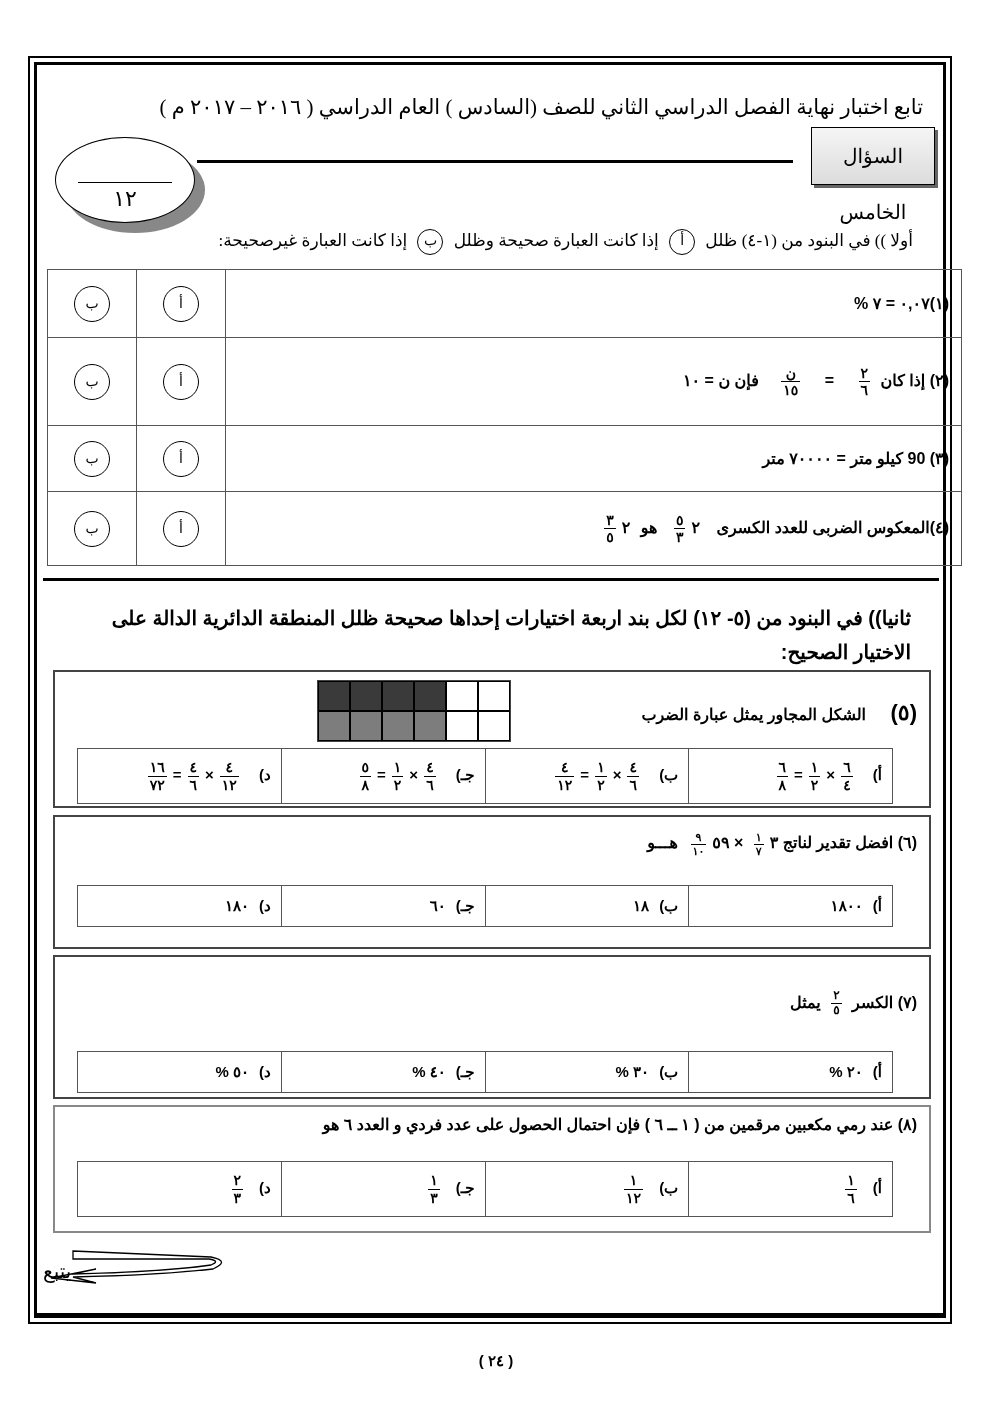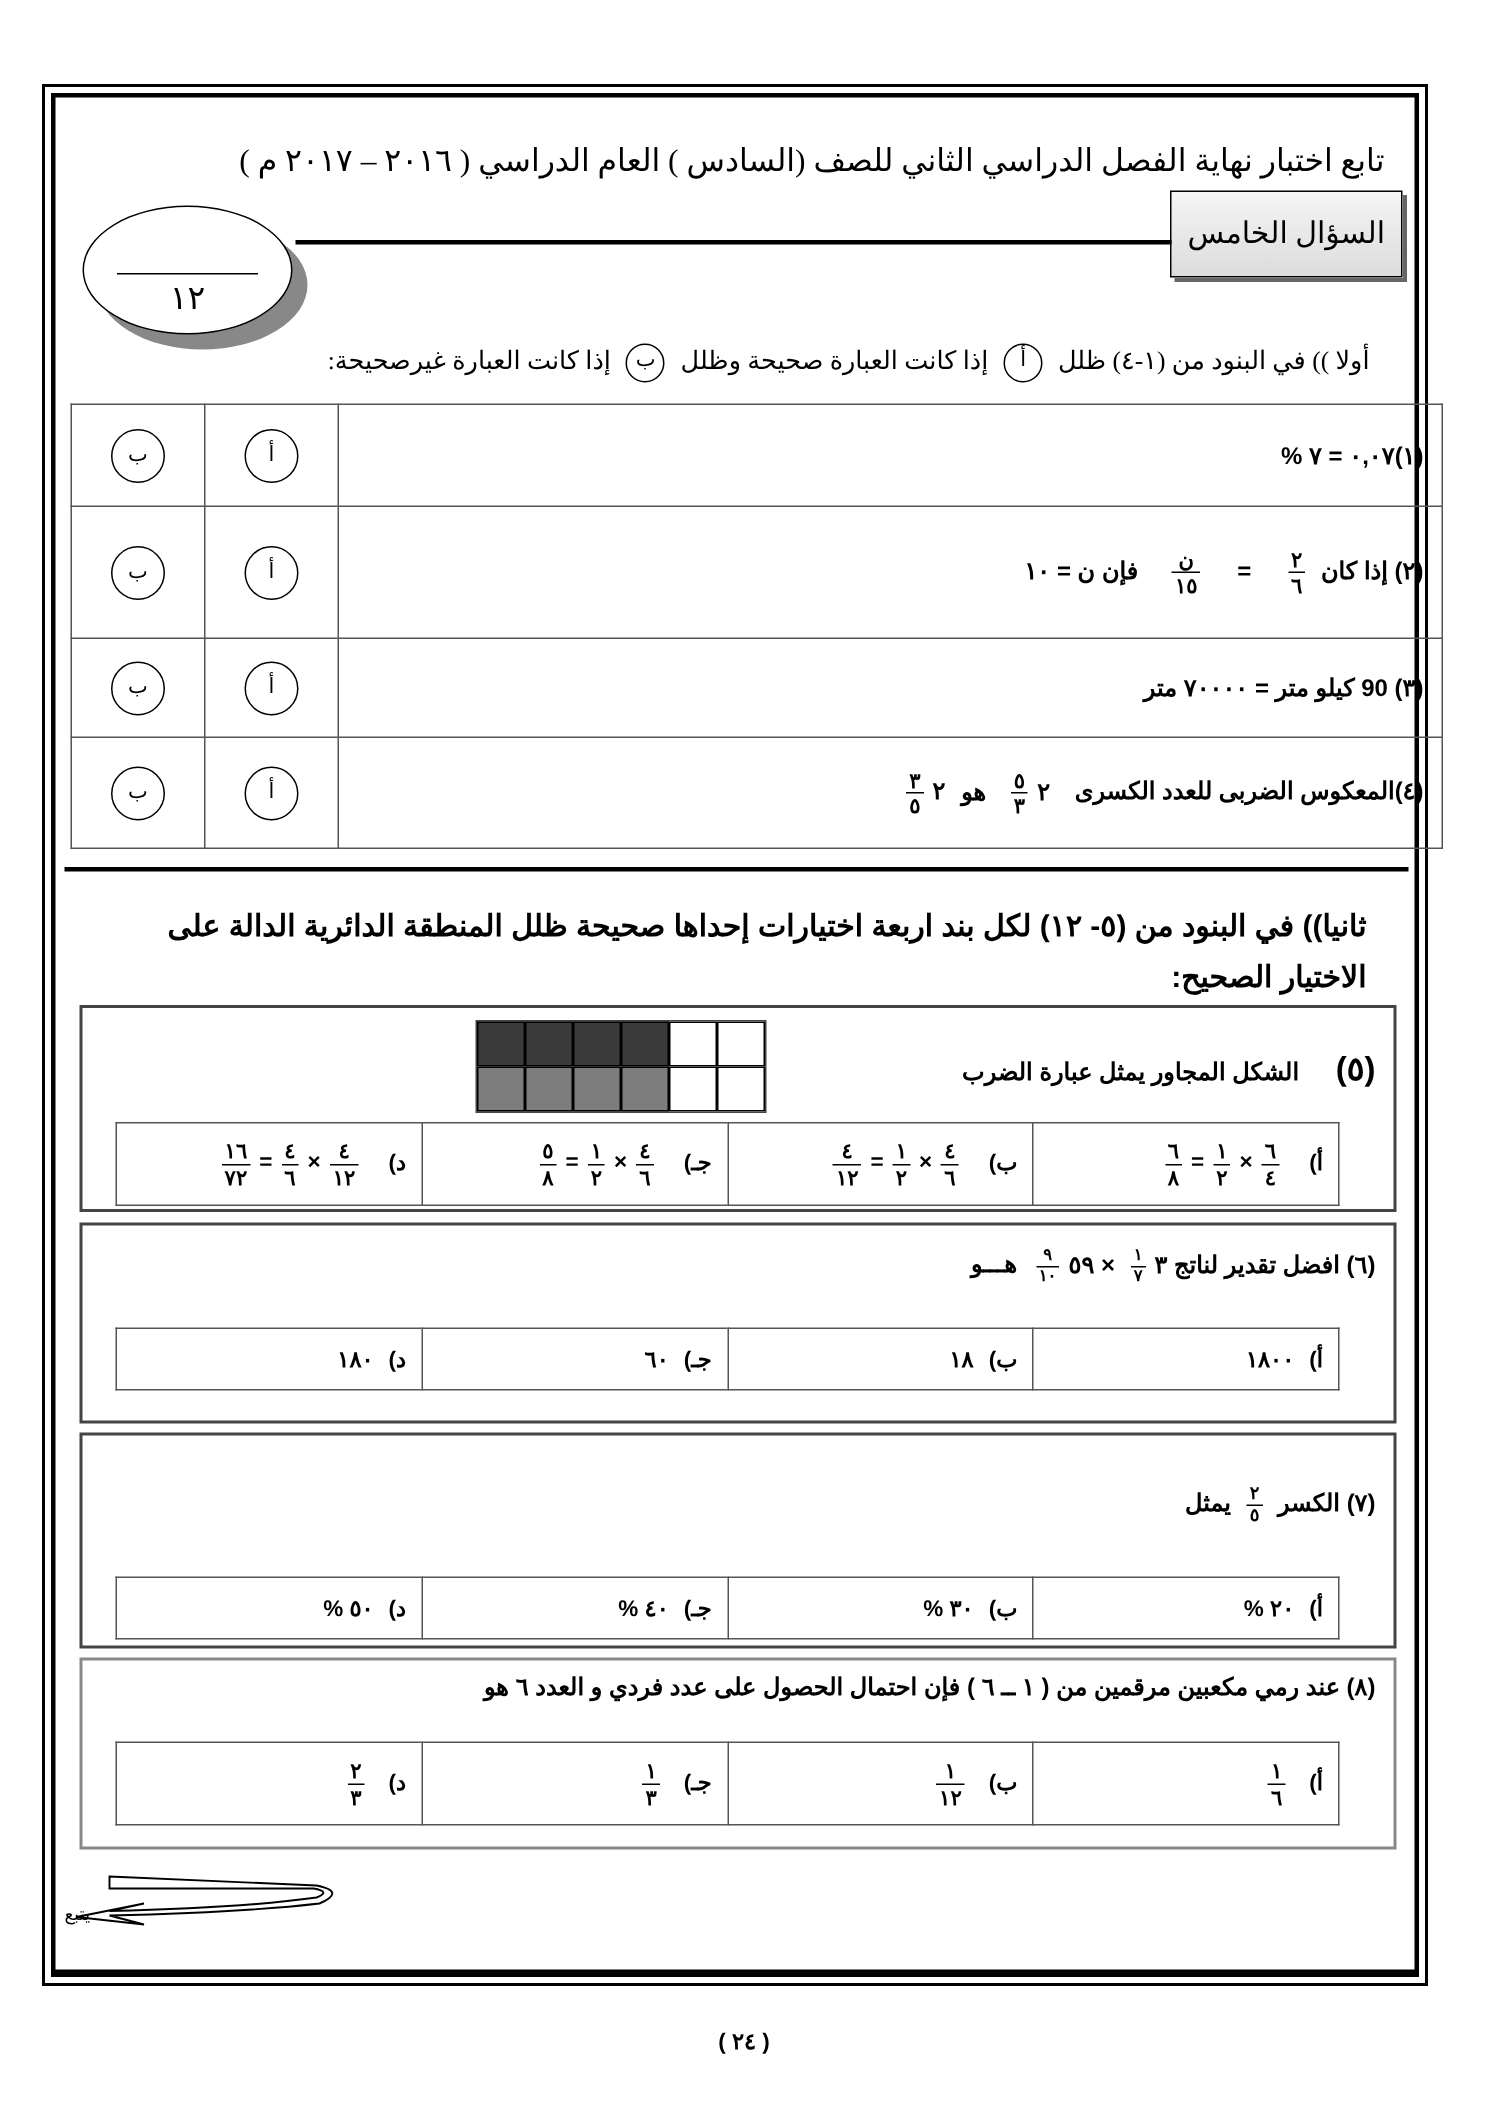--- a/index.html
+++ b/index.html
@@ -6,21 +6,21 @@
   html, body { width: 992px; height: 1403px; background: #fff; overflow: hidden; }
   body { font-family: "DejaVu Sans", sans-serif; color: #000; position: relative; direction: ltr; }
 
   .outer-frame { position: absolute; left: 28px; top: 56px; width: 924px; height: 1268px; border: 2px solid #000; }
   .inner-frame { position: absolute; left: 4px; top: 4px; right: 4px; bottom: 4px; border: 3px solid #000; border-bottom-width: 5px; border-right-width: 3px; }
 
   .header-title { position: absolute; top: 30px; right: 20px; left: 30px; direction: rtl; text-align: right; font-family: "Liberation Serif", serif; font-size: 21px; white-space: nowrap; }
 
   .header-line { position: absolute; left: 160px; right: 150px; top: 95px; border-top: 3px solid #000; }
 
-  .question-box { position: absolute; right: 8px; top: 62px; width: 155px; height: 58px; border: 1.5px solid #000; background: linear-gradient(#f5f5f5, #dcdcdc); box-shadow: 3px 3px 0 #666; direction: rtl; text-align: center; line-height: 56px; font-family: "Liberation Serif", serif; font-size: 20px; }
+  .question-box { position: absolute; right: 8px; top: 62px; width: 124px; height: 58px; border: 1.5px solid #000; background: linear-gradient(#f5f5f5, #dcdcdc); box-shadow: 3px 3px 0 #666; direction: rtl; text-align: center; line-height: 56px; font-family: "Liberation Serif", serif; font-size: 20px; }
 
   .score-shadow { position: absolute; left: 28px; top: 82px; width: 140px; height: 86px; border-radius: 50%; background: #888; }
   .score-circle { position: absolute; left: 18px; top: 72px; width: 140px; height: 86px; border-radius: 50%; border: 1.5px solid #000; background: #fff; }
   .score-line { position: absolute; left: 22px; right: 22px; top: 44px; border-top: 1.5px solid #000; }
   .score-total { position: absolute; left: 0; right: 0; top: 48px; text-align: center; font-size: 22px; font-family: "Liberation Serif", serif; }
 
   .instr-1 { position: absolute; right: 30px; top: 164px; direction: rtl; text-align: right; font-family: "Liberation Serif", serif; font-size: 17px; white-space: nowrap; }
   .instr-1 .circ { display: inline-block; width: 26px; height: 26px; border: 1.3px solid #000; border-radius: 50%; text-align: center; line-height: 22px; font-size: 14px; margin: 0 6px; vertical-align: middle; }
 
   .tf-table { position: absolute; left: 10px; top: 204px; width: 915px; border-collapse: collapse; direction: rtl; }
@@ -43,21 +43,21 @@
   .mc-opts td { width: 25%; border: 1.5px solid #555; text-align: right; padding-right: 10px; font-family: "Liberation Sans", sans-serif; font-weight: bold; font-size: 15px; white-space: nowrap; }
   .mc-opts .lbl { margin-left: 10px; }
 
   .grid-fig { position: absolute; display: grid; grid-template-columns: repeat(6, 32px); grid-template-rows: repeat(2, 30px); border: 1.5px solid #444; }
   .grid-fig div { border: 1px solid #000; }
   .grid-fig .dark { background: #3a3a3a; }
   .grid-fig .mid { background: #7d7d7d; }
   .grid-fig .white { background: #fff; }
 
   .follow { position: absolute; left: 4px; bottom: 26px; width: 190px; height: 40px; }
-  .follow-text { position: absolute; left: 6px; bottom: 30px; font-family: "DejaVu Serif", serif; font-size: 12px; direction: rtl; }
+  .follow-text { position: absolute; left: 6px; bottom: 30px; font-family: "DejaVu Serif", serif; font-size: 20px; direction: rtl; }
 
   .page-num { position: absolute; left: 0; right: 0; top: 1352px; text-align: center; font-family: "Liberation Sans", sans-serif; font-weight: bold; font-size: 15px; direction: rtl; }
 </style>
 </head>
 <body>
 
 <div class="outer-frame">
   <div class="inner-frame">
 
     <div class="header-title">تابع اختبار نهاية الفصل الدراسي الثاني للصف (السادس ) العام الدراسي ( ٢٠١٦ – ٢٠١٧ م )</div>

